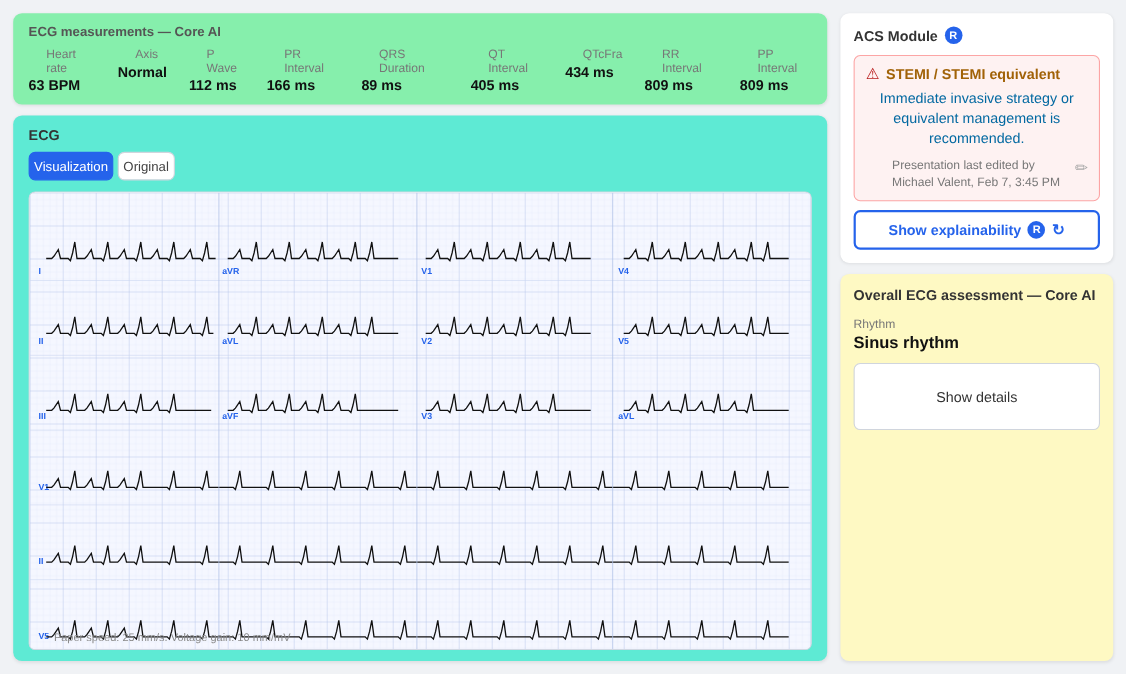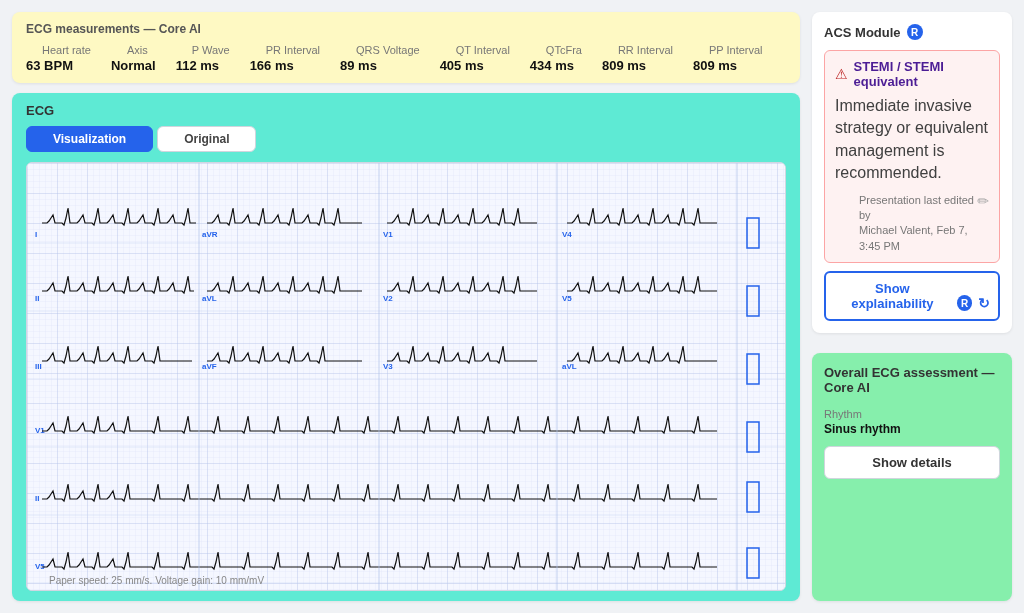--- a/index.html
+++ b/index.html
@@ -18,28 +18,28 @@
       padding: 12px;
       gap: 12px;
     }
     .left-panel {
       flex: 1;
       display: flex;
       flex-direction: column;
       gap: 10px;
     }
     .right-panel {
-      width: 200px;
+      width: 248px;
       display: flex;
       flex-direction: column;
-      gap: 20px;
+      gap: 10px;
     }
     
     .measurements-card {
-      background: #fef9c3;
+      background: #86efac;
       border-radius: 8px;
       padding: 10px 14px;
       box-shadow: 0 1px 3px rgba(0,0,0,0.08);
     }
     .measurements-header {
       font-size: 12px;
       font-weight: 600;
       color: #555;
       margin-bottom: 8px;
     }
@@ -78,26 +78,26 @@
       font-weight: 600;
       color: #333;
       margin-bottom: 8px;
     }
     .tab-row {
       display: flex;
       gap: 4px;
       margin-bottom: 10px;
     }
     .tab-btn {
-      padding: 5px 26px;
+      padding: 5px 4px;
       border-radius: 6px;
       border: 1px solid #d0d5dd;
       background: #fff;
       font-size: 12px;
-      font-weight: 700;
+      font-weight: 400;
       cursor: pointer;
       color: #444;
     }
     .tab-btn.active {
       background: #2563eb;
       color: #fff;
       border-color: #2563eb;
     }
     .ecg-chart-container {
       flex: 1;
@@ -157,31 +157,32 @@
     }
     .stemi-alert-header {
       display: flex;
       align-items: center;
       gap: 6px;
       margin-bottom: 6px;
     }
     .stemi-alert-title {
       font-size: 13px;
       font-weight: 700;
-      color: #4c1d95;
+      color: #a16207;
     }
     .warning-icon {
       color: #b91c1c;
       font-size: 14px;
     }
     .stemi-body {
-      font-size: 16px;
-      color: #404040;
+      font-size: 13px;
+      color: #0369a1;
       line-height: 1.4;
       margin-bottom: 8px;
+      text-align: center;
     }
     .presentation-info {
       display: flex;
       justify-content: space-between;
       align-items: flex-start;
     }
     .presentation-text {
       font-size: 11px;
       color: #777;
       line-height: 1.4;
@@ -202,53 +203,53 @@
       border-radius: 6px;
       border: 2px solid #2563eb;
       background: #fff;
       color: #2563eb;
       font-size: 13px;
       font-weight: 600;
       cursor: pointer;
     }
     
     .overall-card {
-      background: #86efac;
+      background: #fef9c3;
       border-radius: 8px;
       padding: 12px;
       box-shadow: 0 1px 3px rgba(0,0,0,0.08);
       flex: 1;
     }
     .overall-header {
       font-size: 13px;
       font-weight: 600;
       color: #333;
       margin-bottom: 10px;
     }
     .rhythm-label {
       font-size: 11px;
       color: #777;
       margin-bottom: 2px;
       margin-top: 13px;
     }
     .rhythm-value {
-      font-size: 12px;
+      font-size: 15px;
       font-weight: 600;
       color: #111;
       margin-bottom: 10px;
     }
     .show-details-btn {
       display: block;
       width: 100%;
-      padding: 8px;
+      padding: 22px;
       border-radius: 6px;
       border: 1px solid #d0d5dd;
       background: #fff;
       font-size: 13px;
-      font-weight: 700;
+      font-weight: 400;
       cursor: pointer;
       color: #333;
       text-align: center;
     }
   </style>
 </head>
 <body>
 
 <div class="main-container">
 
@@ -268,21 +269,21 @@
         </div>
         <div class="measurement-item">
           <span class="measurement-label">P Wave</span>
           <span class="measurement-value">112 ms</span>
         </div>
         <div class="measurement-item">
           <span class="measurement-label">PR Interval</span>
           <span class="measurement-value">166 ms</span>
         </div>
         <div class="measurement-item">
-          <span class="measurement-label">QRS Voltage</span>
+          <span class="measurement-label">QRS Duration</span>
           <span class="measurement-value">89 ms</span>
         </div>
         <div class="measurement-item">
           <span class="measurement-label">QT Interval</span>
           <span class="measurement-value">405 ms</span>
         </div>
         <div class="measurement-item">
           <span class="measurement-label">QTcFra</span>
           <span class="measurement-value">434 ms</span>
         </div>

